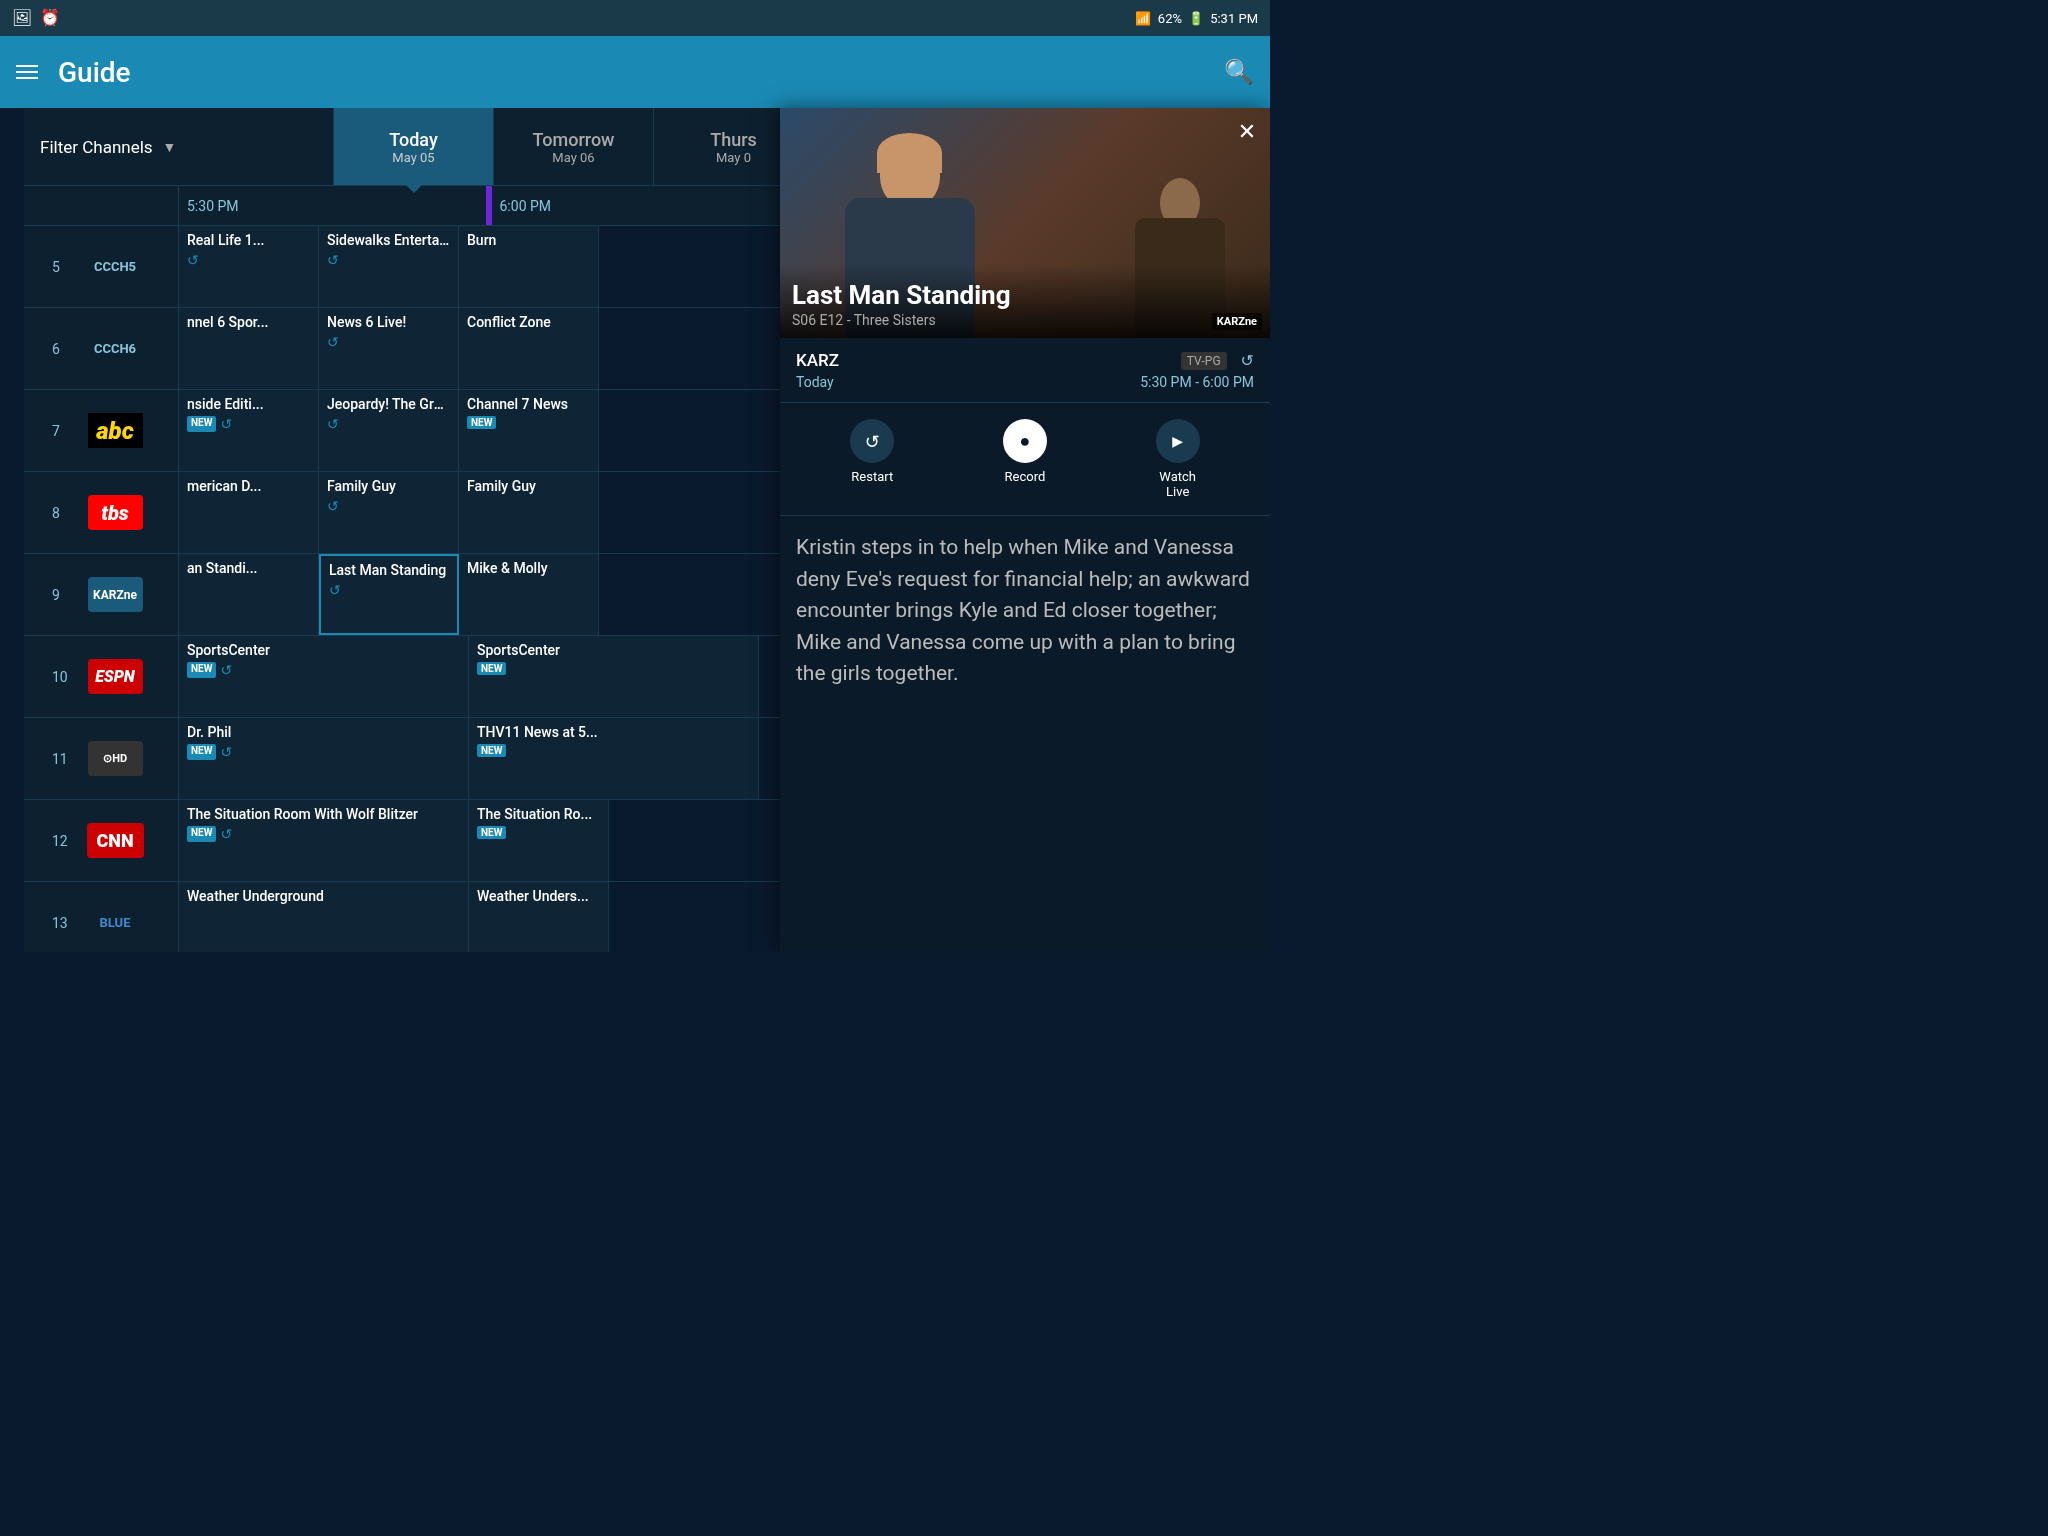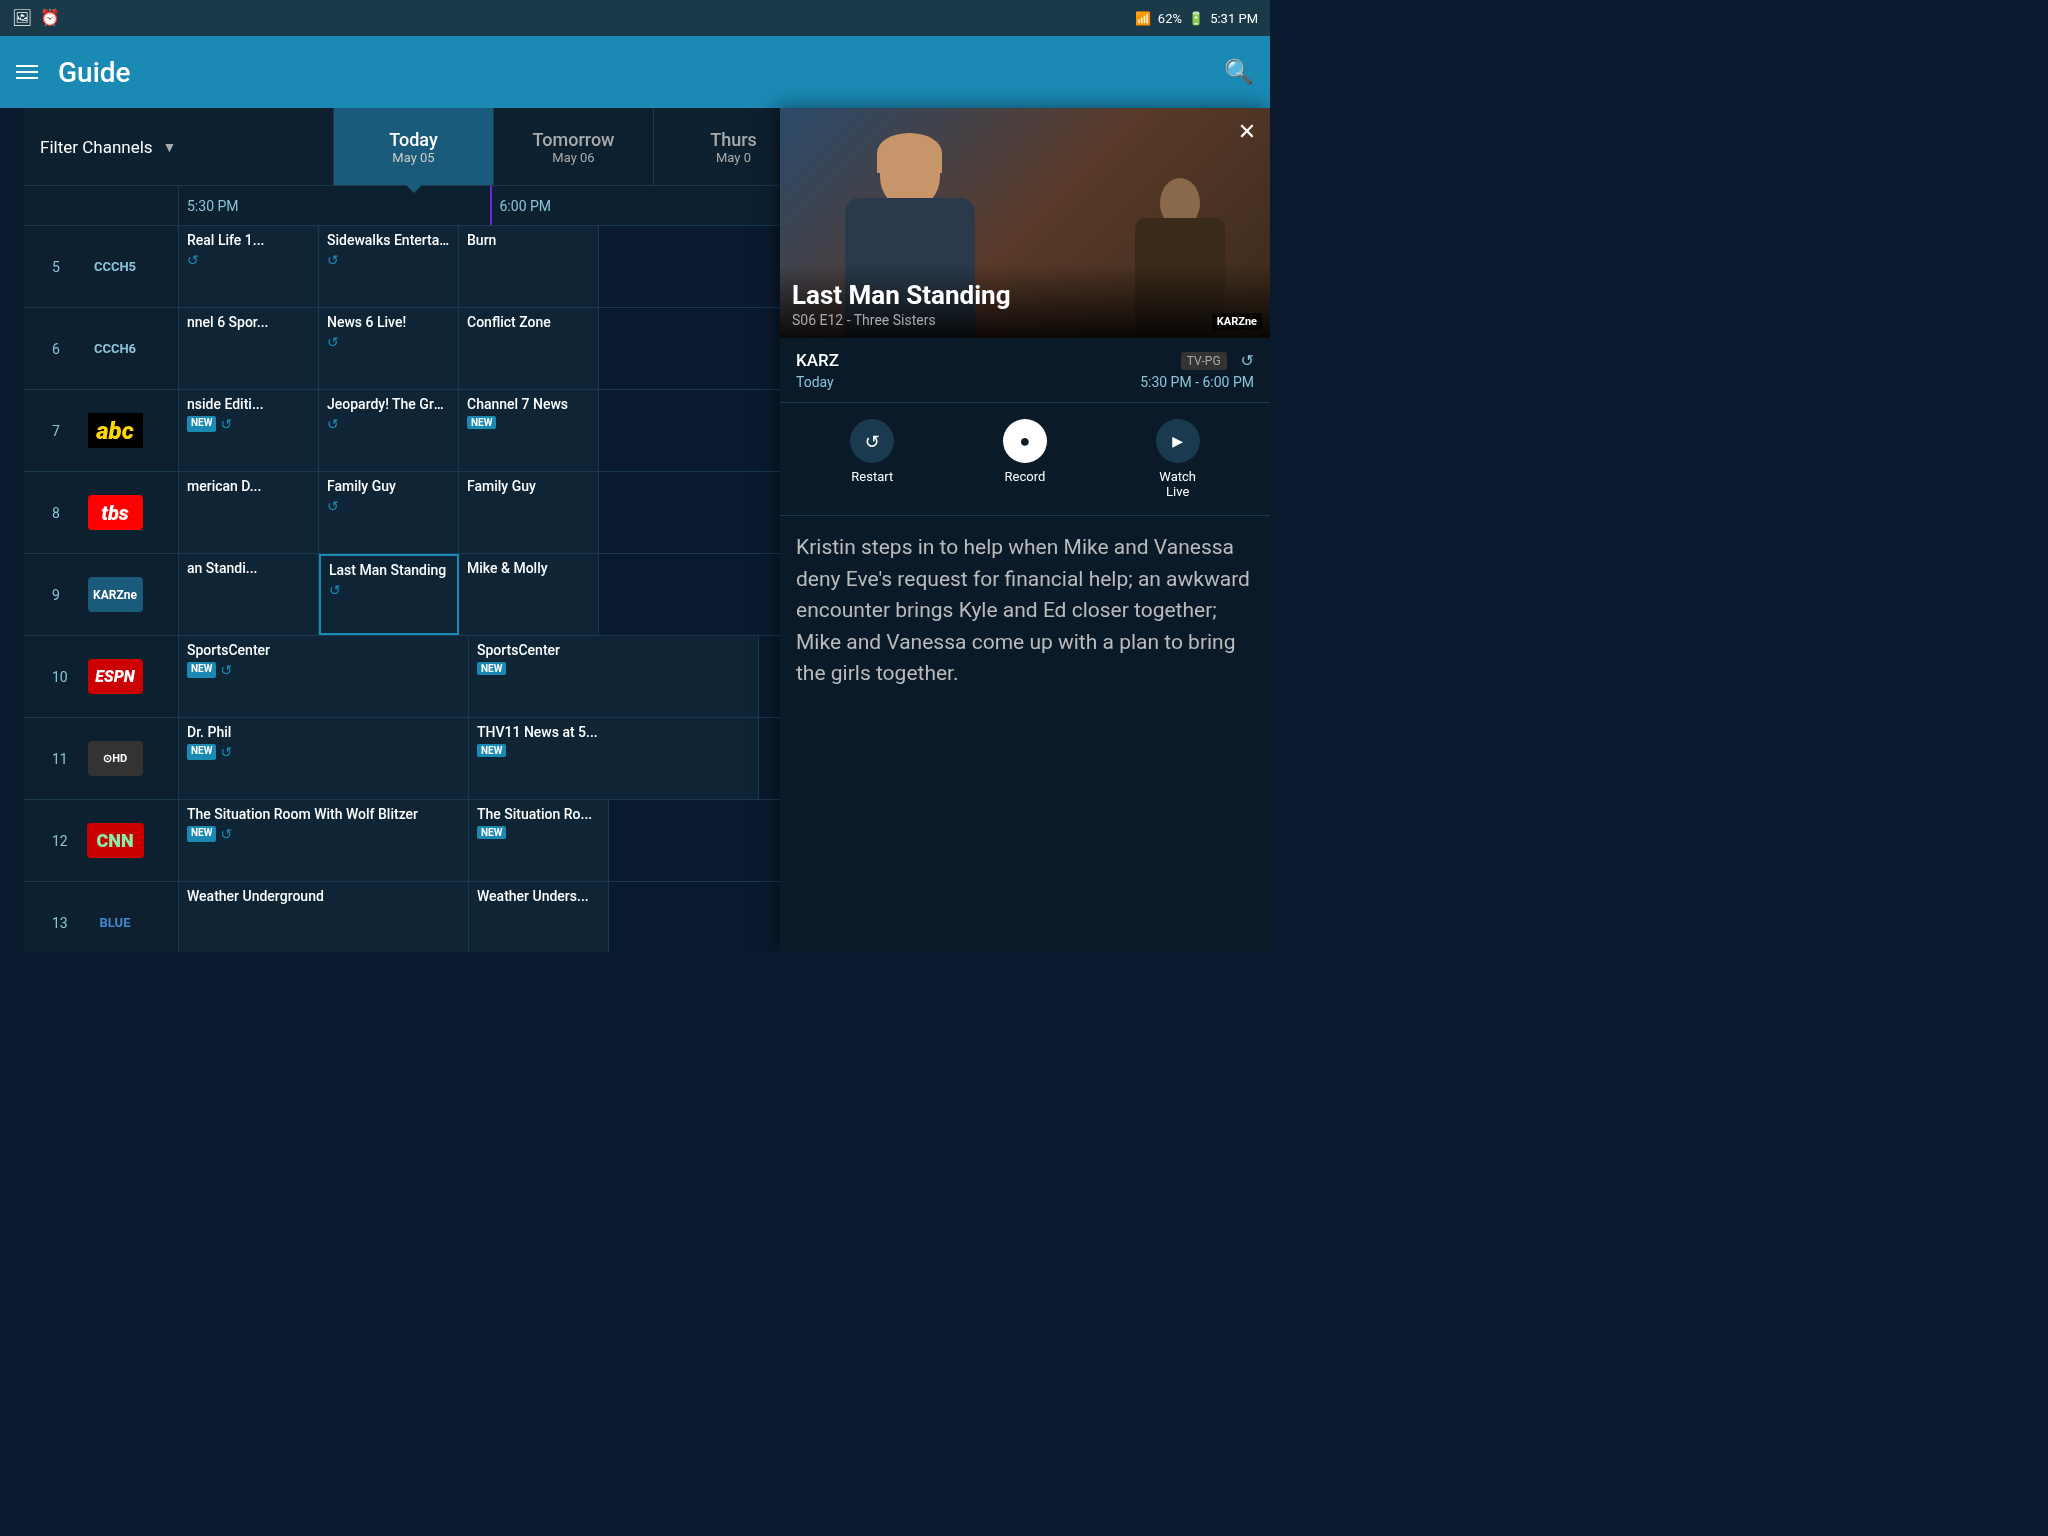--- a/index.html
+++ b/index.html
@@ -161,21 +161,21 @@
       display: flex;
       flex: 1;
     }
     .time-slot {
       flex: 1;
       display: flex;
       align-items: center;
       padding: 0 8px;
       color: #8bc4d8;
       font-size: 14px;
-      border-right: 2px solid #6d28d9;
+      border-right: 6px solid #6d28d9;
     }
 
     
     .channels-scroll {
       flex: 1;
       overflow-y: auto;
       overflow-x: hidden;
     }
     .channel-row {
       display: flex;
@@ -267,21 +267,21 @@
       font-weight: 700;
       width: 55px;
       height: 35px;
       display: flex;
       align-items: center;
       justify-content: center;
       border-radius: 4px;
     }
     .logo-cnn {
       background: #cc0000;
-      color: #86efac;
+      color: #ffffff;
       font-size: 18px;
       font-weight: 900;
       width: 57px;
       height: 35px;
       display: flex;
       align-items: center;
       justify-content: center;
       border-radius: 4px;
     }
     .logo-text {

